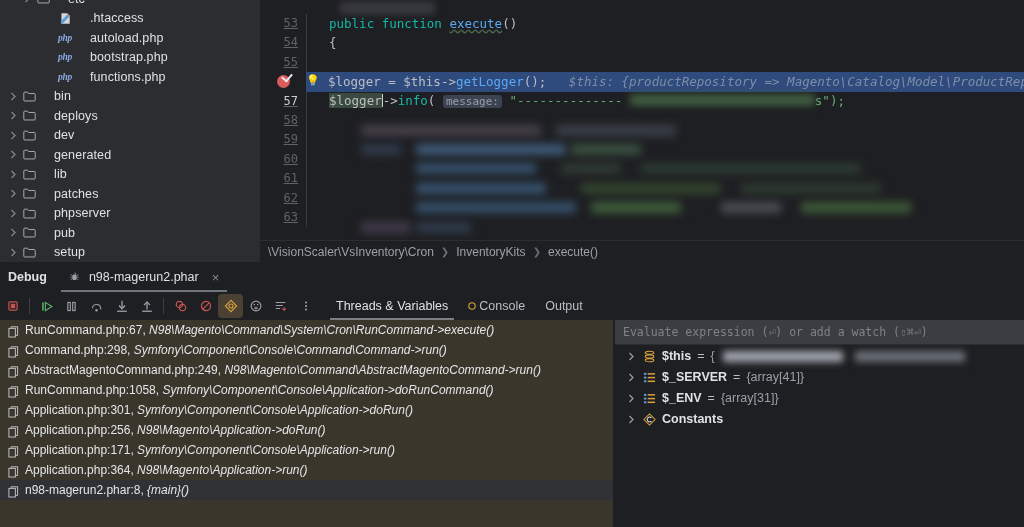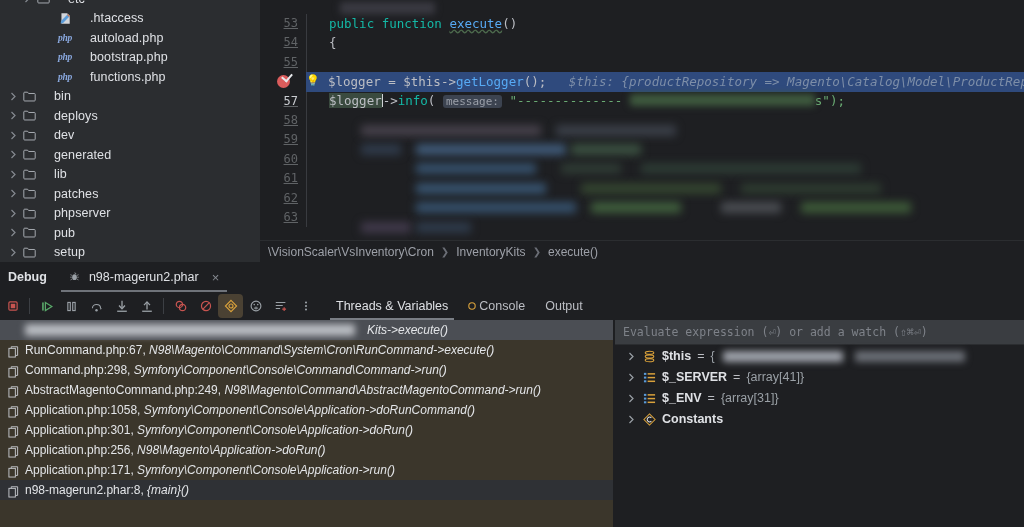--- a/index.html
+++ b/index.html
@@ -500,28 +500,20 @@
           <span>Console</span>
         </div>
         <div class="dtab dim">
           <span>Output</span>
         </div>
       </div>
     </div>
 
     <div class="dbg-body">
       <div class="frames" id="frames">
-          <div class="frame-row sel">
-            <span class="frame-icon" style="visibility: hidden;"><svg width="11" height="12" viewBox="0 0 12 13">
-                <rect x="1" y="2.5" width="7" height="9.5" fill="none" stroke="#c9ccd1" stroke-width="1"></rect>
-                <path d="M3.5 2.5V.8h7v9.4H8.3" fill="none" stroke="#c9ccd1" stroke-width="1"></path>
-              </svg></span>
-            <span class="blur-inline" style="width: 330px; height: 12px; background: rgb(185, 188, 194); margin-right: 6px;"></span>
-            <span class="frame-txt">Kits-&gt;execute()</span>
-          </div>
           <div class="frame-row">
             <span class="frame-icon"><svg width="11" height="12" viewBox="0 0 12 13">
                 <rect x="1" y="2.5" width="7" height="9.5" fill="none" stroke="#c9ccd1" stroke-width="1"></rect>
                 <path d="M3.5 2.5V.8h7v9.4H8.3" fill="none" stroke="#c9ccd1" stroke-width="1"></path>
               </svg></span>
             <span class="frame-txt"><span class="normal">RunCommand.php:67, </span><span>N98\Magento\Command\System\Cron\RunCommand-&gt;execute()</span></span>
           </div>
           <div class="frame-row">
             <span class="frame-icon"><svg width="11" height="12" viewBox="0 0 12 13">
                 <rect x="1" y="2.5" width="7" height="9.5" fill="none" stroke="#c9ccd1" stroke-width="1"></rect>
@@ -534,21 +526,21 @@
                 <rect x="1" y="2.5" width="7" height="9.5" fill="none" stroke="#c9ccd1" stroke-width="1"></rect>
                 <path d="M3.5 2.5V.8h7v9.4H8.3" fill="none" stroke="#c9ccd1" stroke-width="1"></path>
               </svg></span>
             <span class="frame-txt"><span class="normal">AbstractMagentoCommand.php:249, </span><span>N98\Magento\Command\AbstractMagentoCommand-&gt;run()</span></span>
           </div>
           <div class="frame-row">
             <span class="frame-icon"><svg width="11" height="12" viewBox="0 0 12 13">
                 <rect x="1" y="2.5" width="7" height="9.5" fill="none" stroke="#c9ccd1" stroke-width="1"></rect>
                 <path d="M3.5 2.5V.8h7v9.4H8.3" fill="none" stroke="#c9ccd1" stroke-width="1"></path>
               </svg></span>
-            <span class="frame-txt"><span class="normal">Application.php:1058, </span><span>Symfony\Component\Console\Application-&gt;doRunCommand()</span></span>
+            <span class="frame-txt"><span class="normal">RunCommand.php:1058, </span><span>Symfony\Component\Console\Application-&gt;doRunCommand()</span></span>
           </div>
           <div class="frame-row">
             <span class="frame-icon"><svg width="11" height="12" viewBox="0 0 12 13">
                 <rect x="1" y="2.5" width="7" height="9.5" fill="none" stroke="#c9ccd1" stroke-width="1"></rect>
                 <path d="M3.5 2.5V.8h7v9.4H8.3" fill="none" stroke="#c9ccd1" stroke-width="1"></path>
               </svg></span>
             <span class="frame-txt"><span class="normal">Application.php:301, </span><span>Symfony\Component\Console\Application-&gt;doRun()</span></span>
           </div>
           <div class="frame-row">
             <span class="frame-icon"><svg width="11" height="12" viewBox="0 0 12 13">
@@ -556,20 +548,27 @@
                 <path d="M3.5 2.5V.8h7v9.4H8.3" fill="none" stroke="#c9ccd1" stroke-width="1"></path>
               </svg></span>
             <span class="frame-txt"><span class="normal">Application.php:256, </span><span>N98\Magento\Application-&gt;doRun()</span></span>
           </div>
           <div class="frame-row">
             <span class="frame-icon"><svg width="11" height="12" viewBox="0 0 12 13">
                 <rect x="1" y="2.5" width="7" height="9.5" fill="none" stroke="#c9ccd1" stroke-width="1"></rect>
                 <path d="M3.5 2.5V.8h7v9.4H8.3" fill="none" stroke="#c9ccd1" stroke-width="1"></path>
               </svg></span>
             <span class="frame-txt"><span class="normal">Application.php:171, </span><span>Symfony\Component\Console\Application-&gt;run()</span></span>
+          </div>
+          <div class="frame-row">
+            <span class="frame-icon"><svg width="11" height="12" viewBox="0 0 12 13">
+                <rect x="1" y="2.5" width="7" height="9.5" fill="none" stroke="#c9ccd1" stroke-width="1"></rect>
+                <path d="M3.5 2.5V.8h7v9.4H8.3" fill="none" stroke="#c9ccd1" stroke-width="1"></path>
+              </svg></span>
+            <span class="frame-txt"><span class="normal">Application.php:364, </span><span>N98\Magento\Application-&gt;run()</span></span>
           </div>
           <div class="frame-row sel2">
             <span class="frame-icon"><svg width="11" height="12" viewBox="0 0 12 13">
                 <rect x="1" y="2.5" width="7" height="9.5" fill="none" stroke="#c9ccd1" stroke-width="1"></rect>
                 <path d="M3.5 2.5V.8h7v9.4H8.3" fill="none" stroke="#c9ccd1" stroke-width="1"></path>
               </svg></span>
             <span class="frame-txt"><span class="normal">n98-magerun2.phar:8, </span><span>{main}()</span></span>
           </div>
         </div>
       <div class="vsplit"></div>

